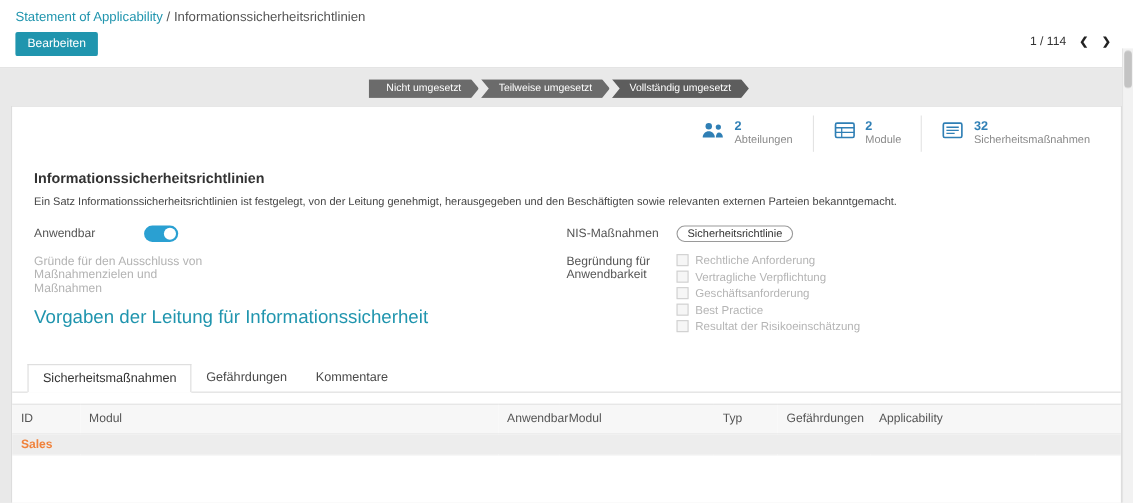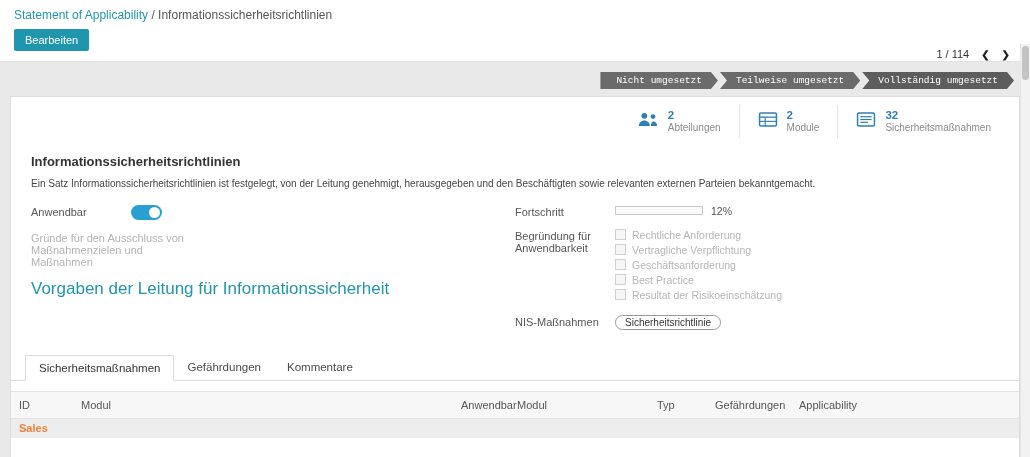--- a/index.html
+++ b/index.html
@@ -6,26 +6,26 @@
   html,body { width:1030px; height:457px; overflow:hidden; background:#e9e9e9;
     font-family:"Liberation Sans", sans-serif; }
 
   
   .topbar { background:#fff; padding:8px 14px 10px 14px; position:relative; border-bottom:1px solid #e2e2e2; }
   .breadcrumb { font-size:12px; }
   .crumb-link { color:#2095ae; cursor:pointer; text-decoration:none; }
   .crumb-sep,.crumb-current { color:#555; }
   .btn-edit { background:#2095ae; color:#fff; border:none; border-radius:2px;
     font-size:11px; padding:5px 11px; margin-top:7px; cursor:pointer; font-family:inherit; }
-  .pagination { position:absolute; right:20px; top:48px; font-size:11px; color:#333;
+  .pagination { position:absolute; right:20px; top:32px; font-size:11px; color:#333;
     display:flex; gap:12px; align-items:center; }
   .pg-arrow { cursor:pointer; font-size:10px; color:#222; font-weight:bold; }
 
   
-  .stepper { display:flex; justify-content:flex-end; padding:10px 16px 7px 0;font-family:Liberation Mono, monospace; }
+  .stepper { display:flex; justify-content:center; padding:10px 16px 7px 0; }
   .step { background:#6b6b6b; color:#fff; font-size:9.5px; padding:0 16px; height:17px;
     line-height:17px; margin-left:2px; white-space:nowrap;
     clip-path: polygon(0 0, calc(100% - 7px) 0, 100% 50%, calc(100% - 7px) 100%, 0 100%, 7px 50%); }
   .step:first-child { clip-path: polygon(0 0, calc(100% - 7px) 0, 100% 50%, calc(100% - 7px) 100%, 0 100%); }
   .step:last-child { background:#5d5d5d; }
 
   
   .card { background:#fff; margin:0 10px; border:1px solid #ddd; height:400px; overflow:hidden; }
 
   
@@ -161,25 +161,22 @@
       </div>
       <div class="form-row">
         <span class="form-label wide muted">Gründe für den Ausschluss von Maßnahmenzielen und Maßnahmen</span>
       </div>
       <div class="form-row">
         <a class="link-teal">Vorgaben der Leitung für Informationssicherheit</a>
       </div>
     </div>
     <div class="form-col">
       <div class="form-row">
-        <span class="form-label">Fortschritt</span>
-        <span class="progress-wrap">
-          <span class="progress-track"><span class="progress-fill" style="width: 12%;"></span></span>
-          <span class="progress-text">12%</span>
-        </span>
+        <span class="form-label">NIS-Maßnahmen</span>
+        <span class="pill">Sicherheitsrichtlinie</span>
       </div>
       <div class="form-row">
         <span class="form-label">Begründung für Anwendbarkeit</span>
         <div class="form-ctrl">
             <div class="chk-item">
               <span class="chk-box"></span>
               <span class="chk-label">Rechtliche Anforderung</span>
             </div>
             <div class="chk-item">
               <span class="chk-box"></span>
@@ -191,24 +188,20 @@
             </div>
             <div class="chk-item">
               <span class="chk-box"></span>
               <span class="chk-label">Best Practice</span>
             </div>
             <div class="chk-item">
               <span class="chk-box"></span>
               <span class="chk-label">Resultat der Risikoeinschätzung</span>
             </div>
           </div>
-      </div>
-      <div class="form-row">
-        <span class="form-label">NIS-Maßnahmen</span>
-        <span class="pill">Sicherheitsrichtlinie</span>
       </div>
     </div>
   </div>
 
   <div class="tabs">
       <div class="tab active">Sicherheitsmaßnahmen</div>
       <div class="tab">Gefährdungen</div>
       <div class="tab">Kommentare</div>
     </div>
 

